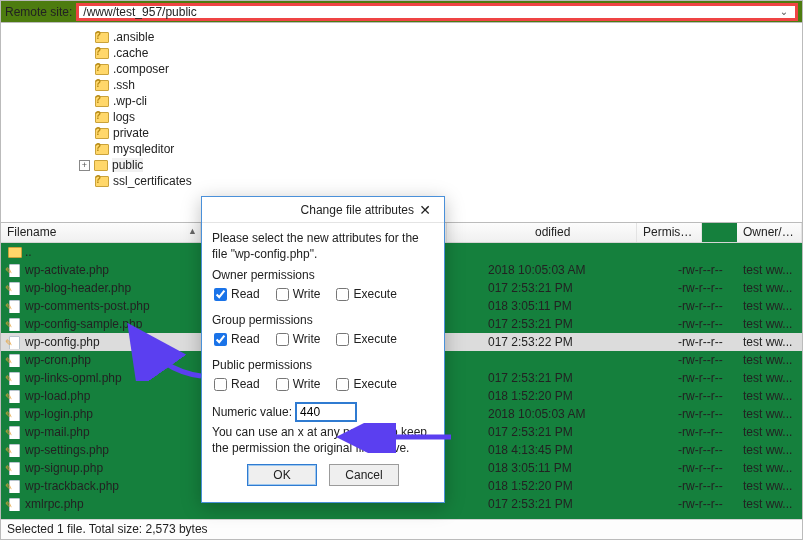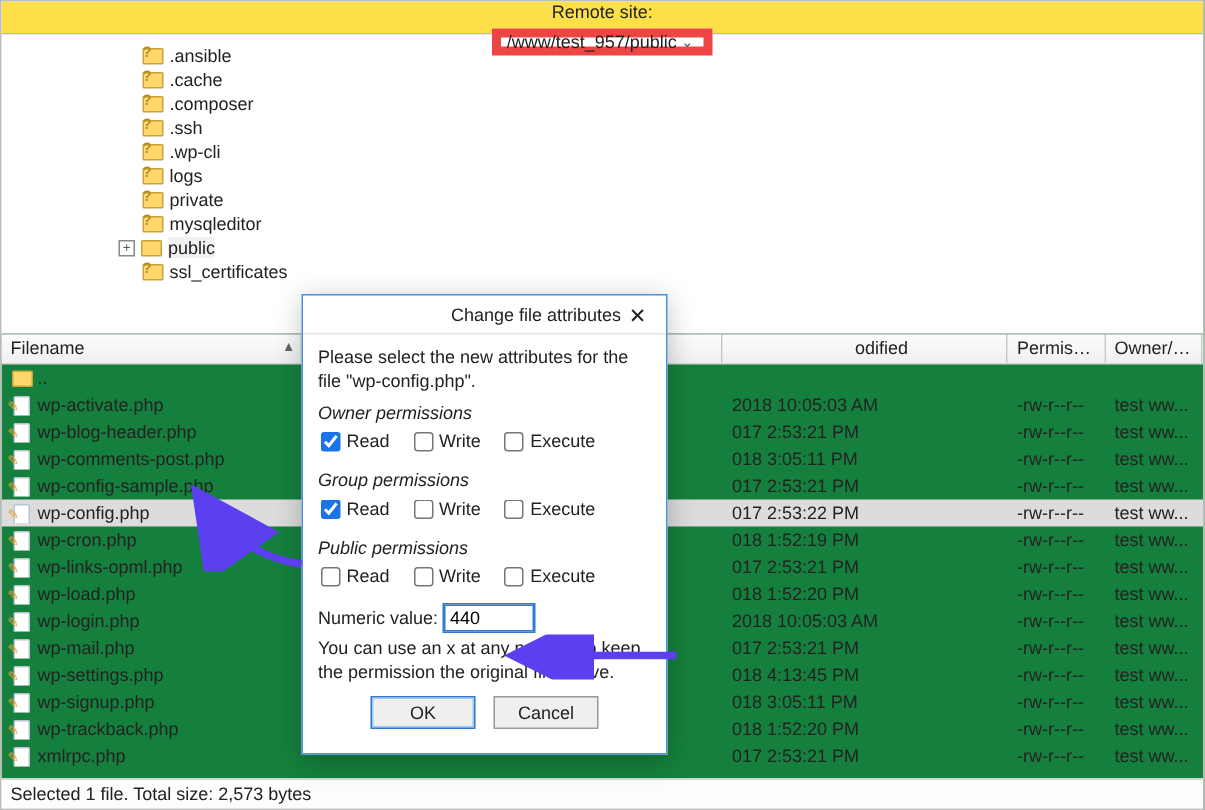--- a/index.html
+++ b/index.html
@@ -17,28 +17,27 @@
   }
 
   
   .pathbar {
     display: flex;
     align-items: center;
     height: 22px;
     border-bottom: 1px solid #bbb;
     padding: 0 4px;
     gap: 4px;
-    background: #fde047;
-    flex-direction: column;
+    background: #4d7c0f;
   }
   .pathbar .path-input {
     flex: 1;
     display: flex;
     align-items: center;
-    border: 6px solid #ef4444;
+    border: 3px solid #ef4444;
     height: 18px;
     padding: 0 4px 0 4px;
     background: #fff;
     position: relative;
   }
   .pathbar .chevron {
     width: 14px; height: 14px;
     display: flex; align-items: center; justify-content: center;
     color: #555;
     font-size: 10px;
@@ -124,21 +123,21 @@
     background: linear-gradient(#fcfcfc, #f0f0f0);
     position: relative;
   }
   .col .sort-arrow {
     position: absolute; right: 3px; top: 3px; font-size: 9px; color: #666;
   }
   .w-name { width: 200px; }
   .w-mod  { width: 190px; padding-left: 88px;}
   
   .w-perm { width: 65px; }
-  .w-own  { width: 65px; }
+  .w-own  { width: 65px; margin-left: 35px; }
   .w-ext  { flex: 1; }
 
   
   .filerows { }
   .filerow {
     display: flex;
     align-items: center;
     height: 18px;
   }
   .filerow.selected { background: #dcdcdc; }
@@ -195,21 +194,21 @@
   .dialog .close-btn {
     width: 22px; height: 22px;
     display: flex; align-items: center; justify-content: center;
     font-size: 14px; color: #222;
   }
   .dialog .body { padding: 8px 10px 6px 10px; }
   .dialog .intro { margin-bottom: 6px; line-height: 1.3; }
   .fieldset {
     margin-bottom: 6px;
   }
-  .fs-title { margin-bottom: 3px; font-style: italic; }
+  .fs-title { margin-bottom: 3px; }
   .checkrow {
     display: flex; gap: 16px; padding: 2px 0 6px 2px;
     border-bottom: 1px solid #e4e4e4;
     margin-bottom: 2px;
   }
   .checkrow:last-of-type { border-bottom: none; }
   .chk { display: inline-flex; align-items: center; gap: 4px; }
   .chk input { width: 13px; height: 13px; margin: 0; accent-color: #1a73e8;}
   .numrow {
     display: flex; align-items: center; gap: 4px;
@@ -377,21 +376,20 @@
         <div class="c c-mod">017 2:53:22 PM</div>
         <div class="c c-perm">-rw-r--r--</div>
         <div class="c c-own">test ww...</div>
       </div>
       <div class="filerow">
         <div class="c c-name">
           <span class="file-icon"></span>
           <span>wp-cron.php</span>
         </div>
         <div class="c" style="flex:1"></div>
-        <div class="c c-mod">018 1:52:19 PM</div>
         <div class="c c-perm">-rw-r--r--</div>
         <div class="c c-own">test ww...</div>
       </div>
       <div class="filerow">
         <div class="c c-name">
           <span class="file-icon"></span>
           <span>wp-links-opml.php</span>
         </div>
         <div class="c" style="flex:1"></div>
         <div class="c c-mod">017 2:53:21 PM</div>

